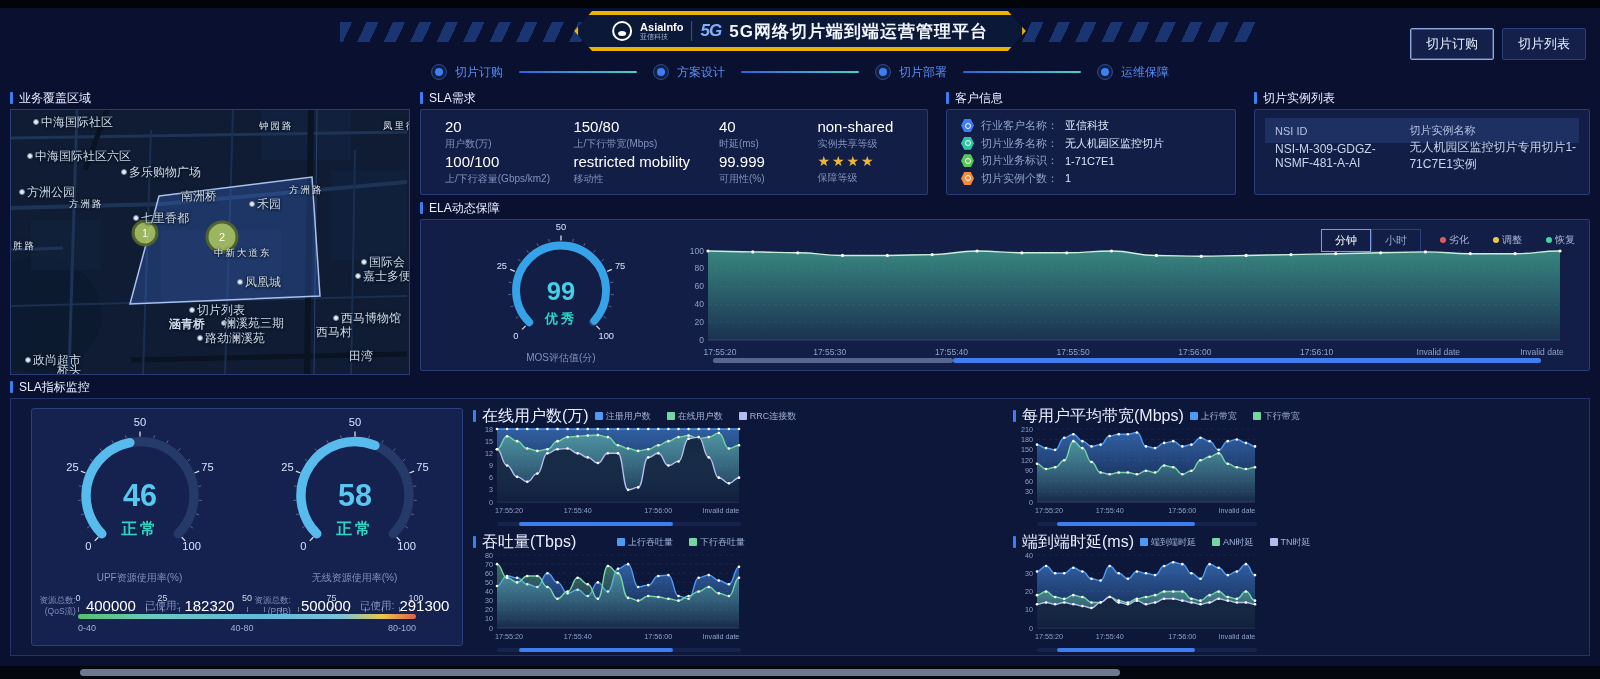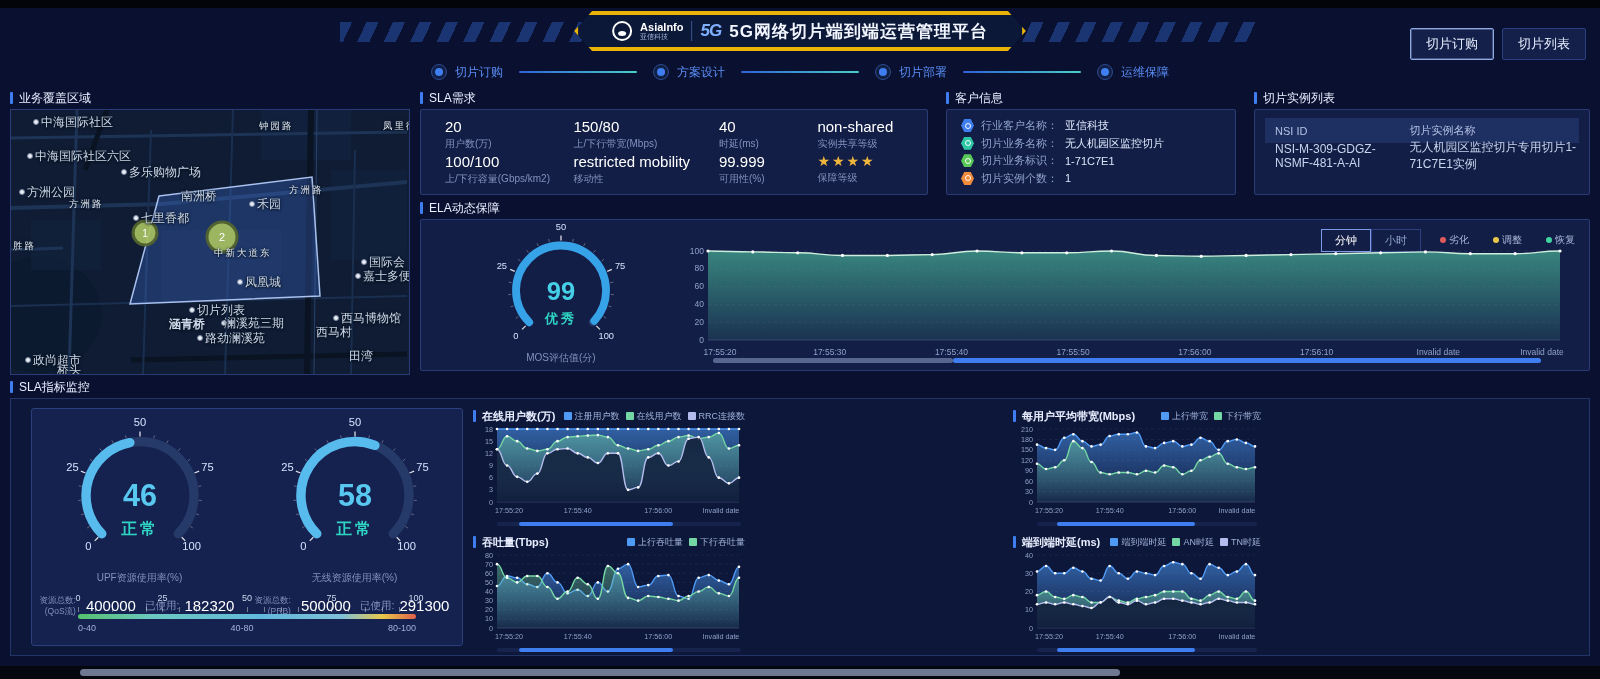--- a/index.html
+++ b/index.html
@@ -87,22 +87,22 @@
   .scale{position:absolute;left:46px;right:46px;bottom:12px}
   .scale-ticks{position:relative;height:14px}
   .scale-num{position:absolute;top:0;transform:translateX(-50%);font-size:9px;color:#cdd8ee}
   .scale-tickmarks{height:5px;margin-bottom:2px;background-image:repeating-linear-gradient(90deg,rgba(255,255,255,.4) 0,rgba(255,255,255,.4) 1px,transparent 1px,transparent 5%)}
   .scale-bar{height:5px;border-radius:3px;background:linear-gradient(90deg,#55c06e 0%,#6cc8c0 22%,#62b8dc 55%,#7ec0d8 78%,#e8c84a 90%,#e0604a 100%)}
   .scale-ranges{display:flex;justify-content:space-between;font-size:9px;color:#9fb0d8;margin-top:4px}
   .chart-col{display:flex;flex-direction:column;gap:8px}
   .col-a{width:272px;flex:none}
   .col-b{width:248px;flex:none;margin-left:258px}
   .cb-head{display:flex;align-items:center;height:16px;gap:6px}
-  .cb-title{font-size:11px;color:#e8eeff;font-weight:bold;white-space:nowrap}
-  .cb-legend{margin-left:auto;display:flex;gap:6px;font-size:9px;color:#9fb0d8;align-items:center;white-space:nowrap}
+  .cb-title{font-size:16px;color:#e8eeff;font-weight:normal;white-space:nowrap}
+  .cb-legend{margin-left:auto;display:flex;gap:16px;font-size:9px;color:#9fb0d8;align-items:center;white-space:nowrap}
   .leg-sq{width:8px;height:8px;display:inline-block;margin-right:3px;border-radius:1px;vertical-align:-1px}
   .leg-item{white-space:nowrap}
   .cb-scroll{height:4px;background:#16234d;border-radius:2px;margin:2px 4px 0 24px;position:relative}
   .cb-thumb{position:absolute;left:9%;width:63%;height:100%;background:#3f7ef0;border-radius:2px}
   .page-scrollbar{position:absolute;left:0;right:0;bottom:0;height:13px;background:#05070f}
   .page-thumb{position:absolute;left:5%;width:65%;top:3px;height:7px;background:#6e7890;border-radius:4px}
   svg text{font-family:"Liberation Sans","DejaVu Sans",sans-serif}
 </style>
 </head>
 <body>

